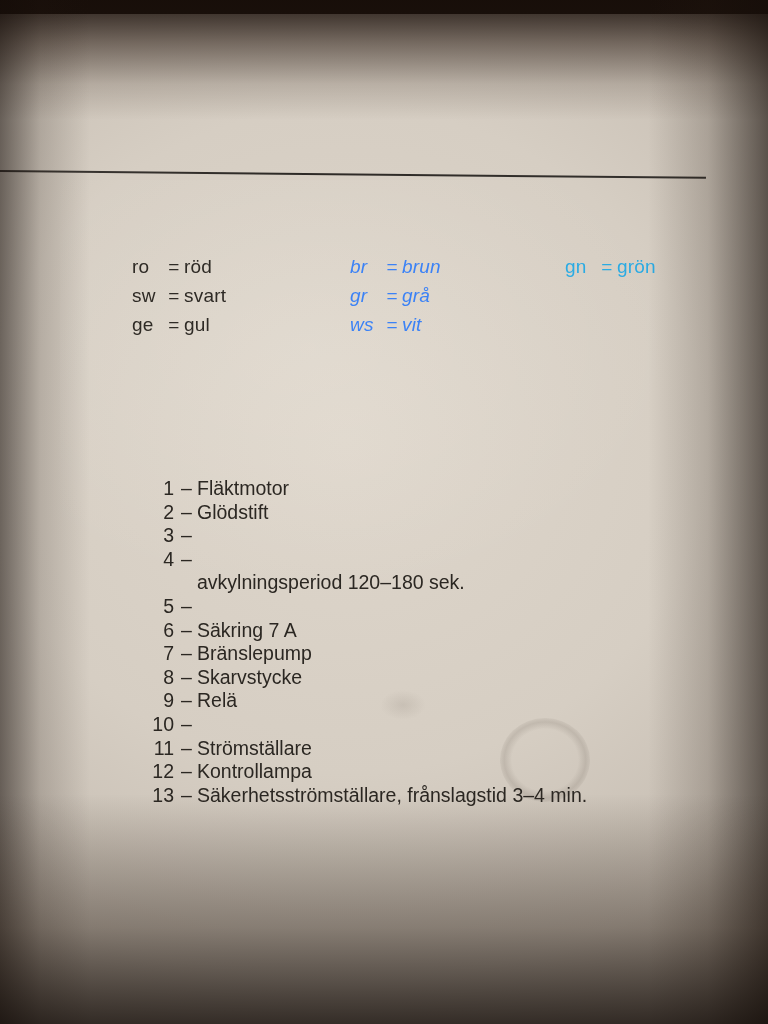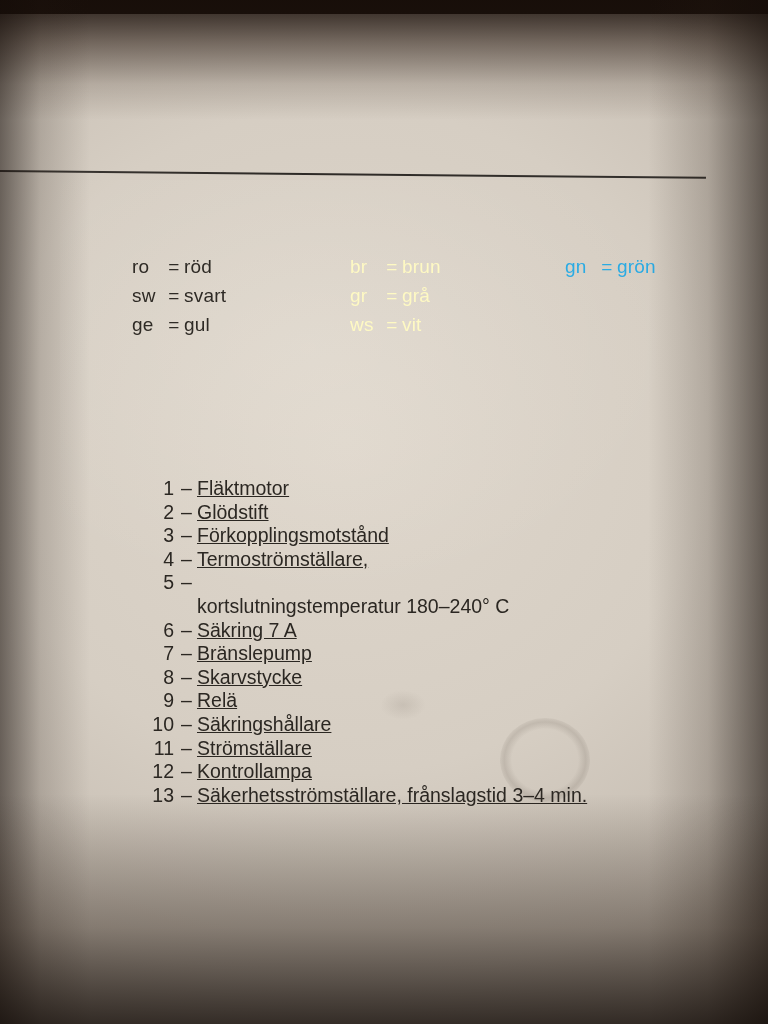--- a/index.html
+++ b/index.html
@@ -112,21 +112,21 @@
   }
   .legend-col.c1 { width: 218px; }
   .legend-col.c2 { width: 215px; }
   .legend-col.c3 { width: 170px; }
   .legend-abbr { display: inline-block; min-width: 32px; }
   .legend-eq { display: inline-block; width: 20px; text-align: center; }
   .legend-name { display: inline-block; text-align: center; }
 
   
   .legend-col.c3 { color: #0ea5e9; opacity: 0.86; }
-  .legend-col.c2 { color: #fef9c3; }
+  .legend-col.c2 { color: #3b82f6; font-style: italic; }
 
   
   .parts {
     position: absolute;
     left: 140px;
     top: 477px;
     font-size: 19.5px;
     line-height: 23.6px;
     color: #2b2722;
   }
@@ -138,21 +138,21 @@
   .part-num {
     display: inline-block;
     width: 30px;
     text-align: right;
     margin-right: 7px;
   }
   .part-dash {
     display: inline-block;
     width: 16px;
   }
-  .part-label { display: inline-block; text-decoration: underline; }
+  .part-label { display: inline-block; }
   .part-sub {
     margin-left: 53px;
     white-space: nowrap;
   }
 
   
   .blotch {
     position: absolute;
     border-radius: 50%;
     pointer-events: none;
@@ -243,34 +243,32 @@
 
       <div class="part">
         <span class="part-num">2</span>
         <span class="part-dash">–</span>
         <span class="part-label">Glödstift</span>
       </div>
 
       <div class="part">
         <span class="part-num">3</span>
         <span class="part-dash">–</span>
-        <span class="part-label">Förkopplingsmotstånd</span>
       </div>
 
       <div class="part">
         <span class="part-num">4</span>
         <span class="part-dash">–</span>
-        <span class="part-label">Termoströmställare,</span>
-      </div>
+      </div>
+      <div class="part-sub">avkylningsperiod 120–180 sek.</div>
 
       <div class="part">
         <span class="part-num">5</span>
         <span class="part-dash">–</span>
       </div>
-      <div class="part-sub">kortslutningstemperatur 180–240° C</div>
 
       <div class="part">
         <span class="part-num">6</span>
         <span class="part-dash">–</span>
         <span class="part-label">Säkring 7 A</span>
       </div>
 
       <div class="part">
         <span class="part-num">7</span>
         <span class="part-dash">–</span>
@@ -285,21 +283,20 @@
 
       <div class="part">
         <span class="part-num">9</span>
         <span class="part-dash">–</span>
         <span class="part-label">Relä</span>
       </div>
 
       <div class="part">
         <span class="part-num">10</span>
         <span class="part-dash">–</span>
-        <span class="part-label">Säkringshållare</span>
       </div>
 
       <div class="part">
         <span class="part-num">11</span>
         <span class="part-dash">–</span>
         <span class="part-label">Strömställare</span>
       </div>
 
       <div class="part">
         <span class="part-num">12</span>

